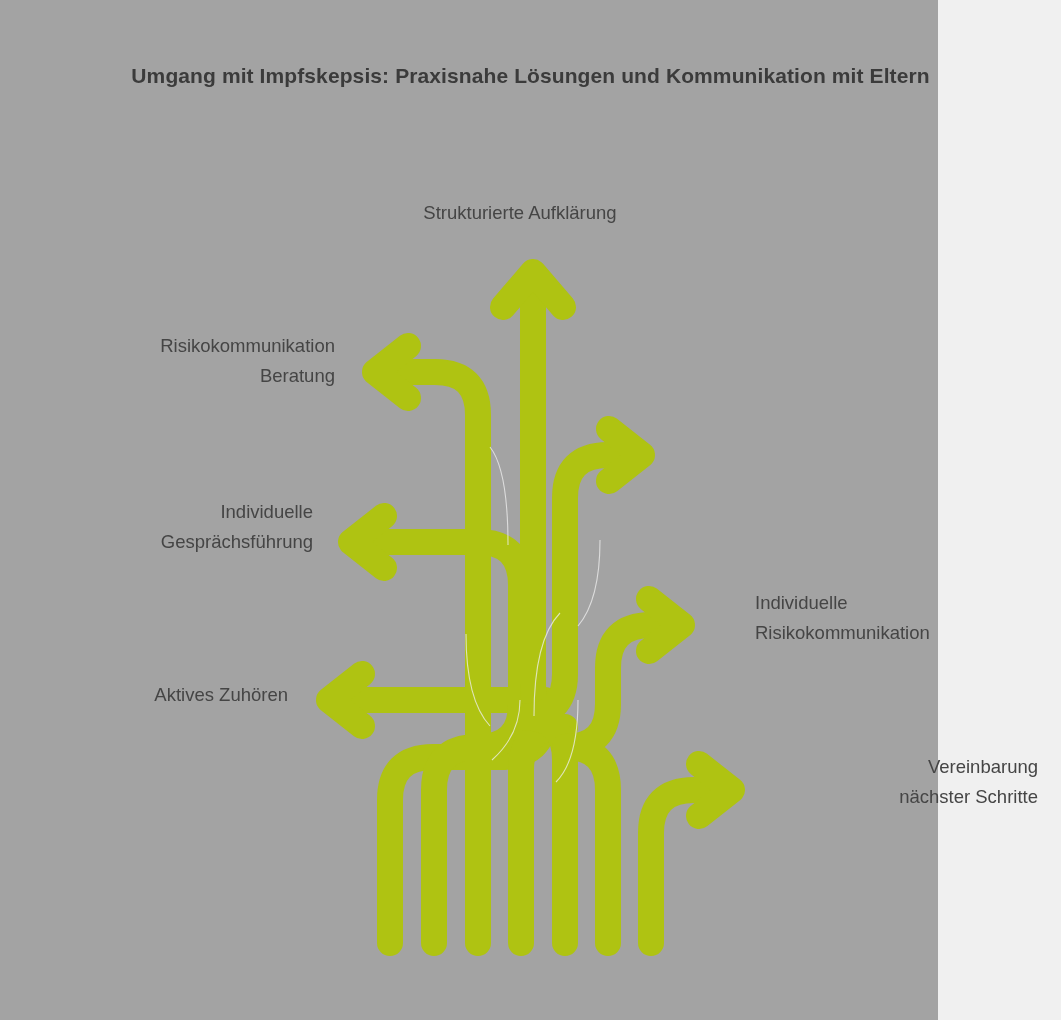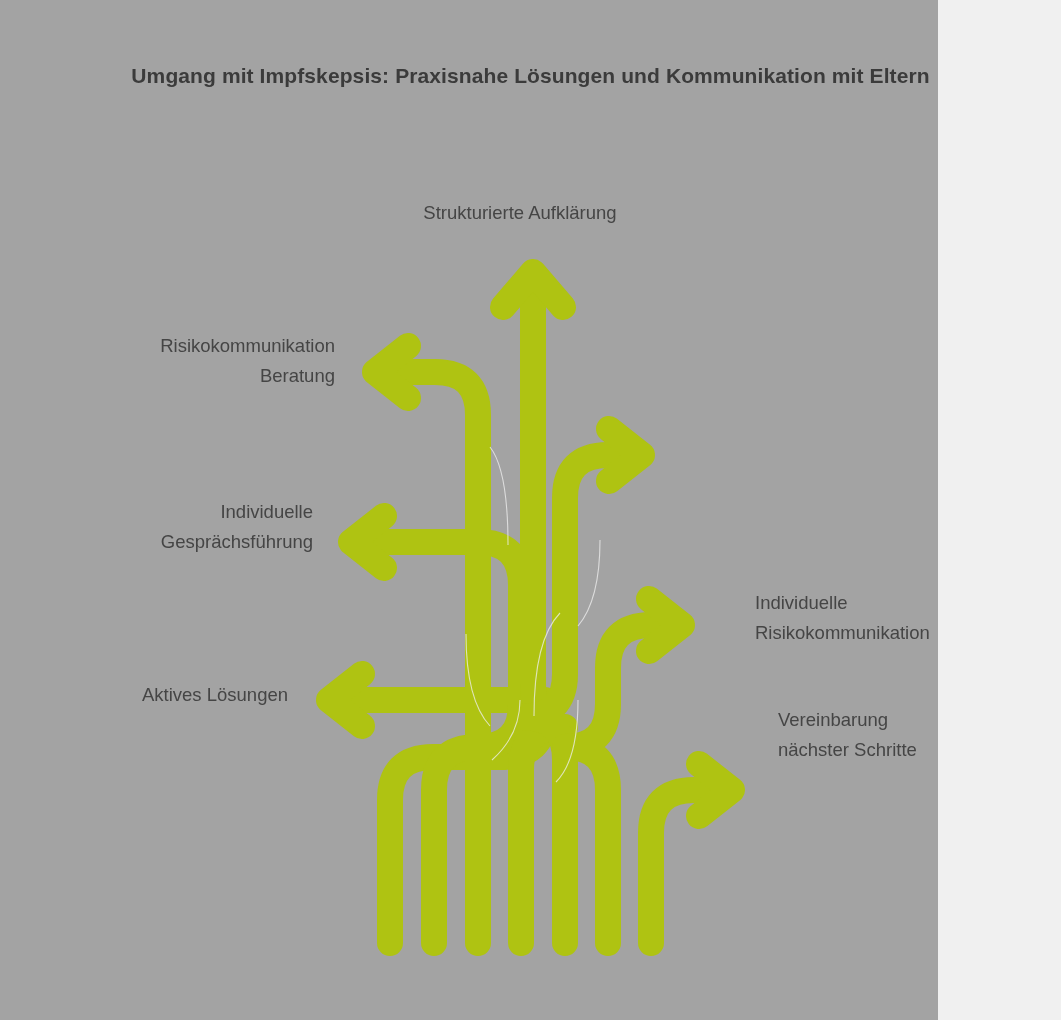--- a/index.html
+++ b/index.html
@@ -47,21 +47,21 @@
   .lbl.l { text-align: left; }
   .lbl.c { text-align: center; }
 
   
   #lbl-strukturierte { left: 330px; top: 198px; width: 380px; }
   #lbl-patienten     { left:  60px; top: 331px; width: 275px; }
   #lbl-motivierende  { left: 686px; top: 414px; width: 300px; }
   #lbl-empathische   { left:  30px; top: 497px; width: 283px; }
   #lbl-individuelle  { left: 719px; top: 588px; width: 300px; margin-left: 36px; }
   #lbl-aktives       { left:  20px; top: 680px; width: 268px; }
-  #lbl-vereinbarung  { left: 778px; top: 705px; width: 260px; }
+  #lbl-vereinbarung  { left: 778px; top: 752px; width: 260px; text-align: right; }
 </style>
 </head>
 <body style="background: rgb(240, 240, 240);">
 
 <div id="canvas">
 
   <div class="title" style="color: rgb(59, 59, 59);">Umgang mit Impfskepsis: Praxisnahe Lösungen und Kommunikation mit Eltern</div>
 
   <svg id="arrows" width="1061" height="1020" viewBox="0 0 1061 1020">
     <defs>
@@ -122,18 +122,18 @@
   <div class="lbl r" id="lbl-patienten" style="color: rgb(69, 69, 69);">Risikokommunikation
 Beratung</div>
 
 
   <div class="lbl r" id="lbl-empathische" style="color: rgb(69, 69, 69);">Individuelle
 Gesprächsführung</div>
 
   <div class="lbl l" id="lbl-individuelle" style="color: rgb(69, 69, 69);">Individuelle
 Risikokommunikation</div>
 
-  <div class="lbl r" id="lbl-aktives" style="color: rgb(69, 69, 69);">Aktives Lösungen</div>
+  <div class="lbl r" id="lbl-aktives" style="color: rgb(69, 69, 69);">Aktives Zuhören</div>
 
   <div class="lbl l" id="lbl-vereinbarung" style="color: rgb(69, 69, 69);">Vereinbarung
 nächster Schritte</div>
 
 </div>
 
 </body></html>

